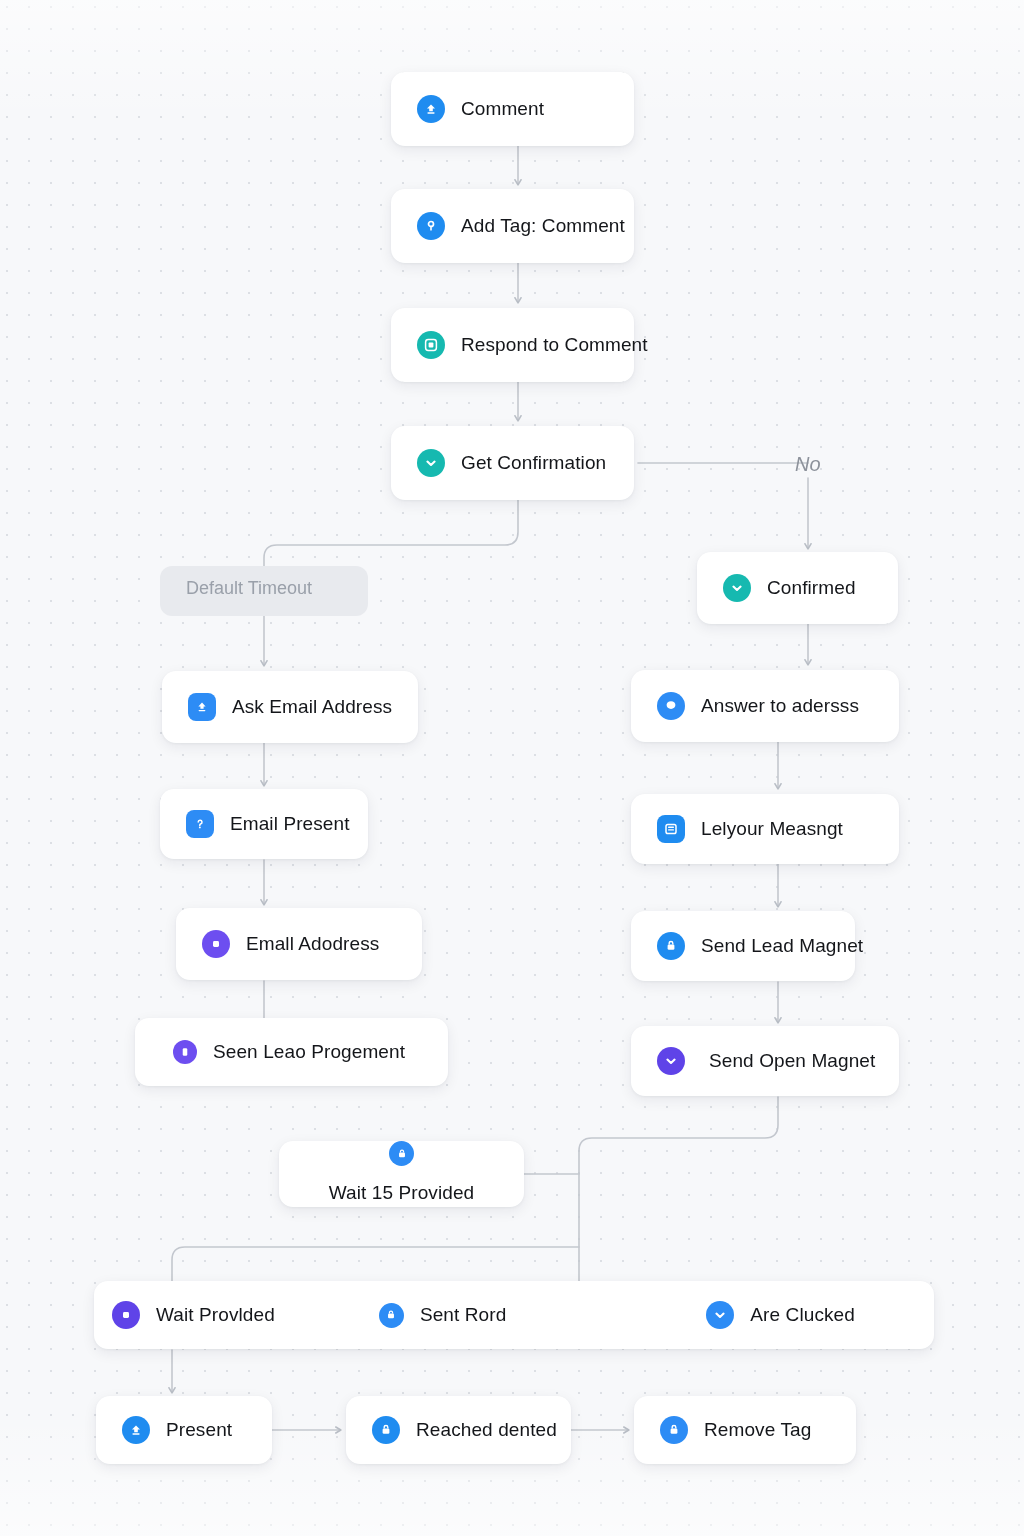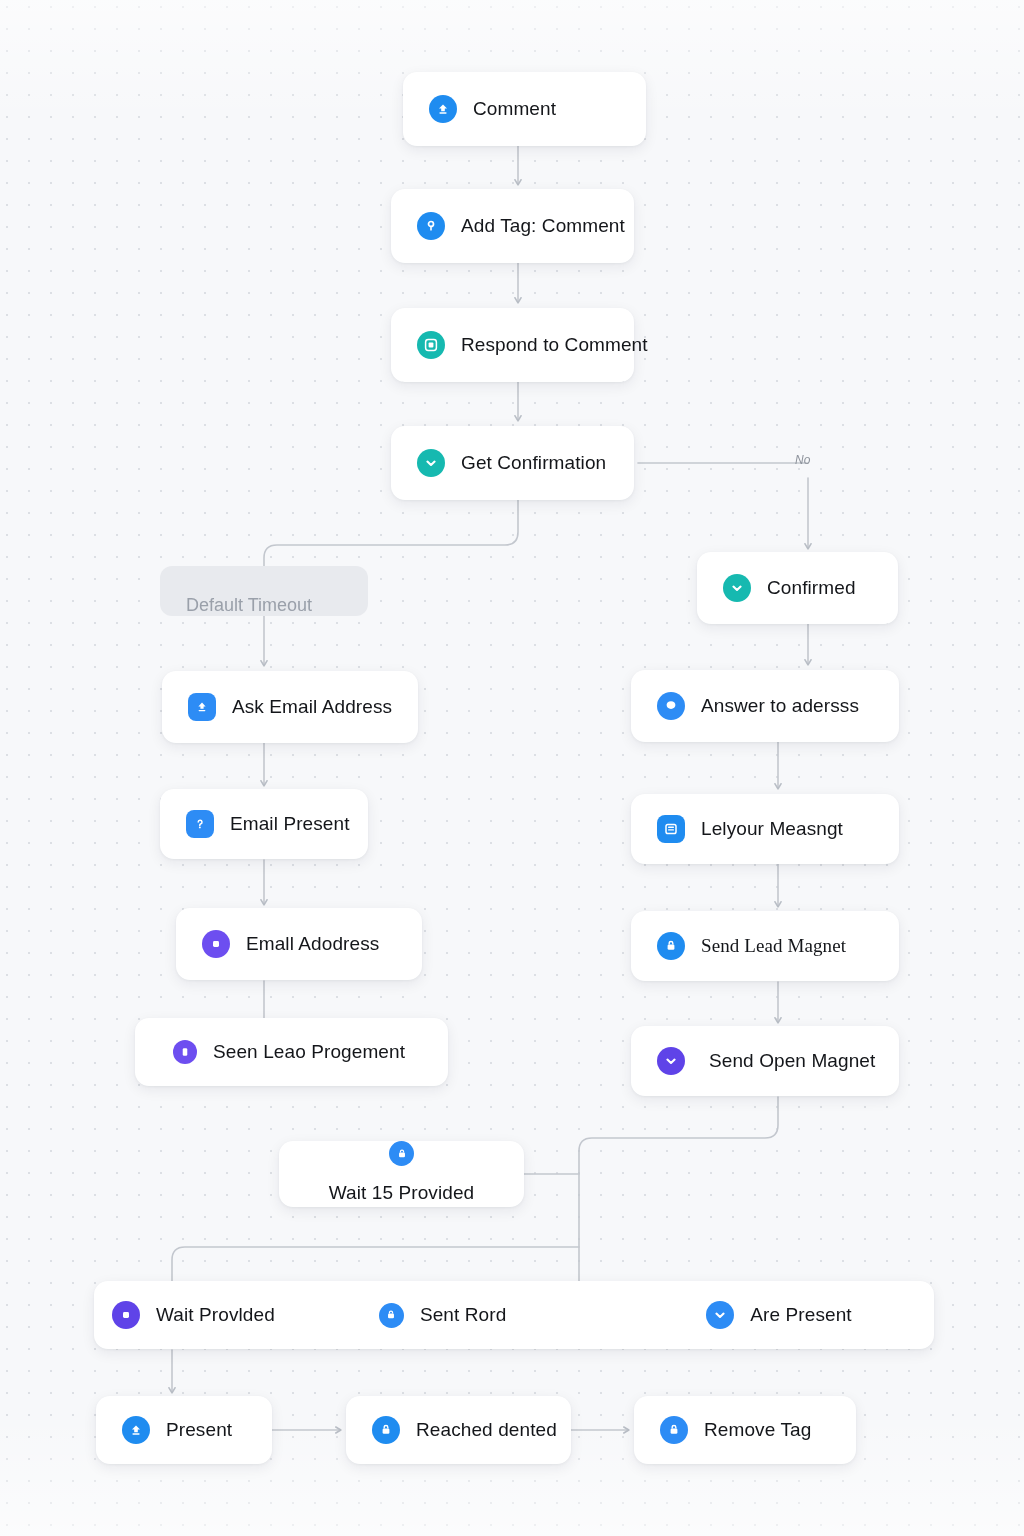--- a/index.html
+++ b/index.html
@@ -77,35 +77,35 @@
     justify-content: center;
     color: #ffffff;
   }
   .ico.sq { border-radius: 8px; }
   .ico svg { display: block; }
 
   
   .chip {
     position: absolute;
     display: flex;
-    align-items: flex-end;
+    align-items: flex-start;
     background: #e8eaee;
     border-radius: 12px;
-    padding: 0 26px;
+    padding: 12px 26px;
     z-index: 2;
   }
   .chip .label {
     font-size: 18px;
     color: #9aa0aa;
     white-space: nowrap;
   }
 
   .edge-label {
     position: absolute;
-    font-size: 12px;
+    font-size: 20px;
     font-style: italic;
     color: #8d929b;
     z-index: 4;
     white-space: nowrap;
   }
 
   
   .row-node { gap: 0; }
   .row-cell {
     display: flex;
@@ -160,21 +160,21 @@
       <path d="M579,1247 L185,1247 Q172,1247 172,1260 L172,1290" marker-end="url(#arrow)"></path>
 
       <path d="M172,1350 L172,1392" marker-end="url(#arrow)"></path>
 
       <path d="M272,1430 L340,1430" marker-end="url(#arrow)"></path>
 
       <path d="M571,1430 L628,1430" marker-end="url(#arrow)"></path>
     </g>
   </svg>
 
-  <div class="node" style="left:391px; top:72px; width:243px; height:74px;margin-left:12px;">
+  <div class="node" style="left:391px; top:72px; width:243px; height:74px;">
     <span class="ico" style="background:#1f8cf0;">
       <svg width="16" height="16" viewBox="0 0 16 16">
           <path d="M8 3.4 L12 7.4 H9.8 V10.2 H6.2 V7.4 H4 Z" fill="#fff"></path>
           <rect x="4.4" y="11.2" width="7.2" height="1.5" rx="0.7" fill="#fff"></rect>
         </svg>
     </span>
     <span class="label">Comment</span>
   </div>
 
   <div class="node" style="left:391px; top:189px; width:243px; height:74px;">
@@ -234,21 +234,21 @@
     <span class="ico sq" style="background:#1f8cf0;">
       <svg width="16" height="16" viewBox="0 0 16 16">
           <rect x="3" y="3.4" width="10" height="9.2" rx="1.8" fill="none" stroke="#fff" stroke-width="1.5"></rect>
           <rect x="5" y="5.6" width="6" height="1.3" rx="0.6" fill="#fff"></rect>
           <rect x="5" y="8.2" width="6" height="1.3" rx="0.6" fill="#fff"></rect>
         </svg>
     </span>
     <span class="label">Lelyour Measngt</span>
   </div>
 
-  <div class="node" style="left:631px; top:911px; width:268px; height:70px;font-family:Liberation Serif, serif;">
+  <div class="node" style="left:631px; top:911px; width:224px; height:70px;">
     <span class="ico" style="background:#1f8cf0;">
       <svg width="16" height="16" viewBox="0 0 16 16">
           <rect x="4.6" y="6.4" width="6.8" height="5.4" rx="1.4" fill="#fff"></rect>
           <path d="M6.2 6.4V5.3a1.8 1.8 0 0 1 3.6 0v1.1" fill="none" stroke="#fff" stroke-width="1.4"></path>
         </svg>
     </span>
     <span class="label">Send Lead Magnet</span>
   </div>
 
   <div class="node" style="left:631px; top:1026px; width:268px; height:70px;gap:24px;">
@@ -325,21 +325,21 @@
           </svg>
       </span>
       <span class="label">Sent Rord</span>
     </div>
     <div class="row-cell" style="margin-left:200px;">
       <span class="ico" style="background:#2d8cf5;">
         <svg width="16" height="16" viewBox="0 0 16 16">
             <path d="M4.4 6.6 L8 10 L11.6 6.6" fill="none" stroke="#fff" stroke-width="2.1" stroke-linecap="round" stroke-linejoin="round"></path>
           </svg>
       </span>
-      <span class="label">Are Present</span>
+      <span class="label">Are Clucked</span>
     </div>
   </div>
 
   <div class="node" style="left:96px; top:1396px; width:176px; height:68px;">
     <span class="ico" style="background:#1f8cf0;">
       <svg width="16" height="16" viewBox="0 0 16 16">
           <path d="M8 3.4 L12 7.4 H9.8 V10.2 H6.2 V7.4 H4 Z" fill="#fff"></path>
           <rect x="4.4" y="11.2" width="7.2" height="1.5" rx="0.7" fill="#fff"></rect>
         </svg>
     </span>

